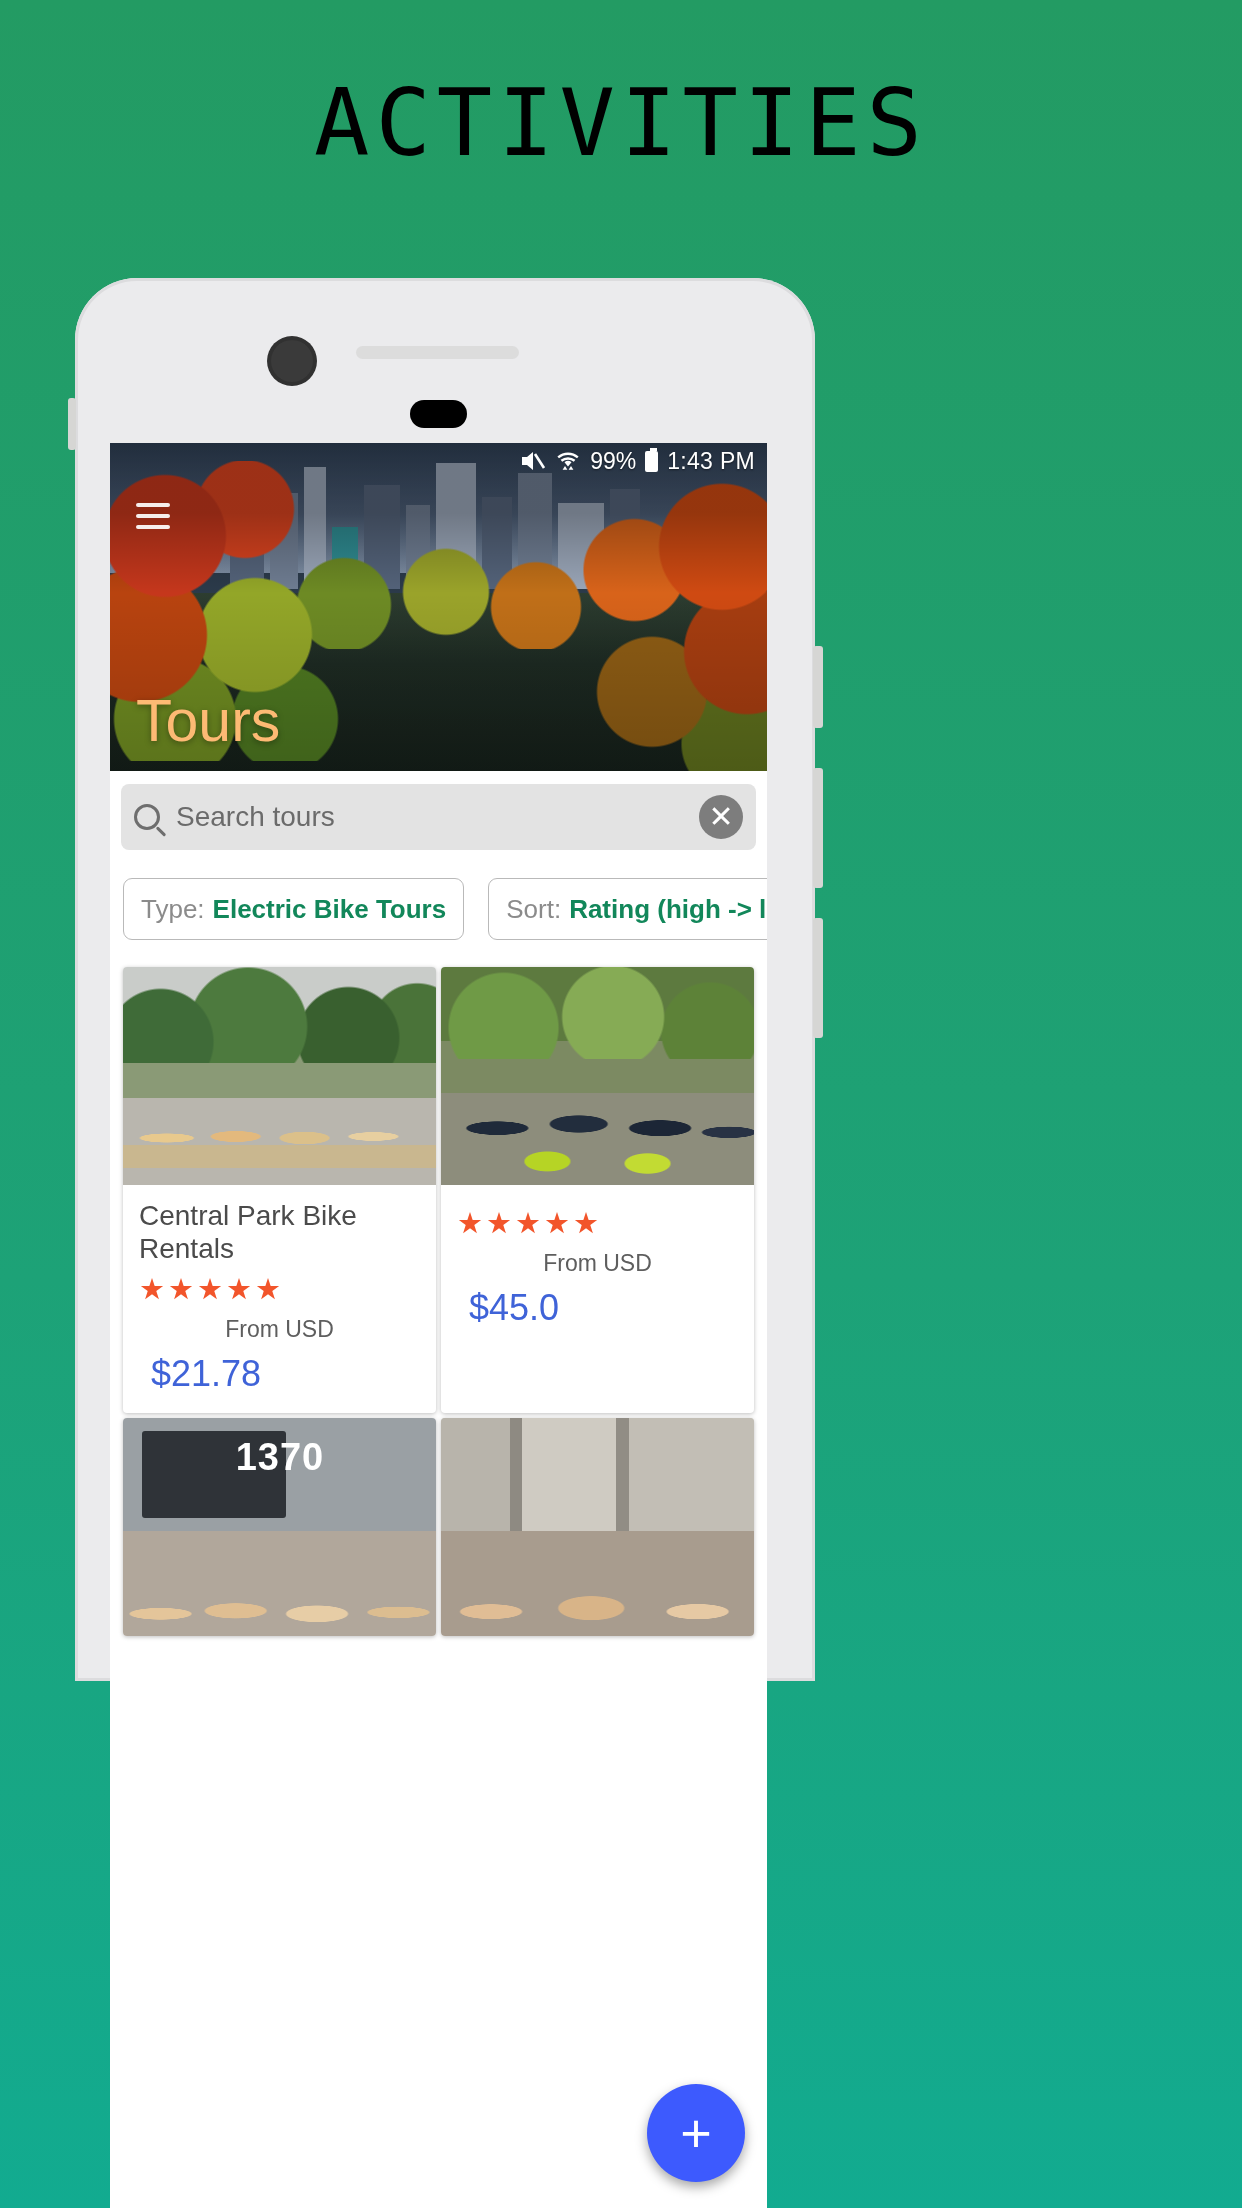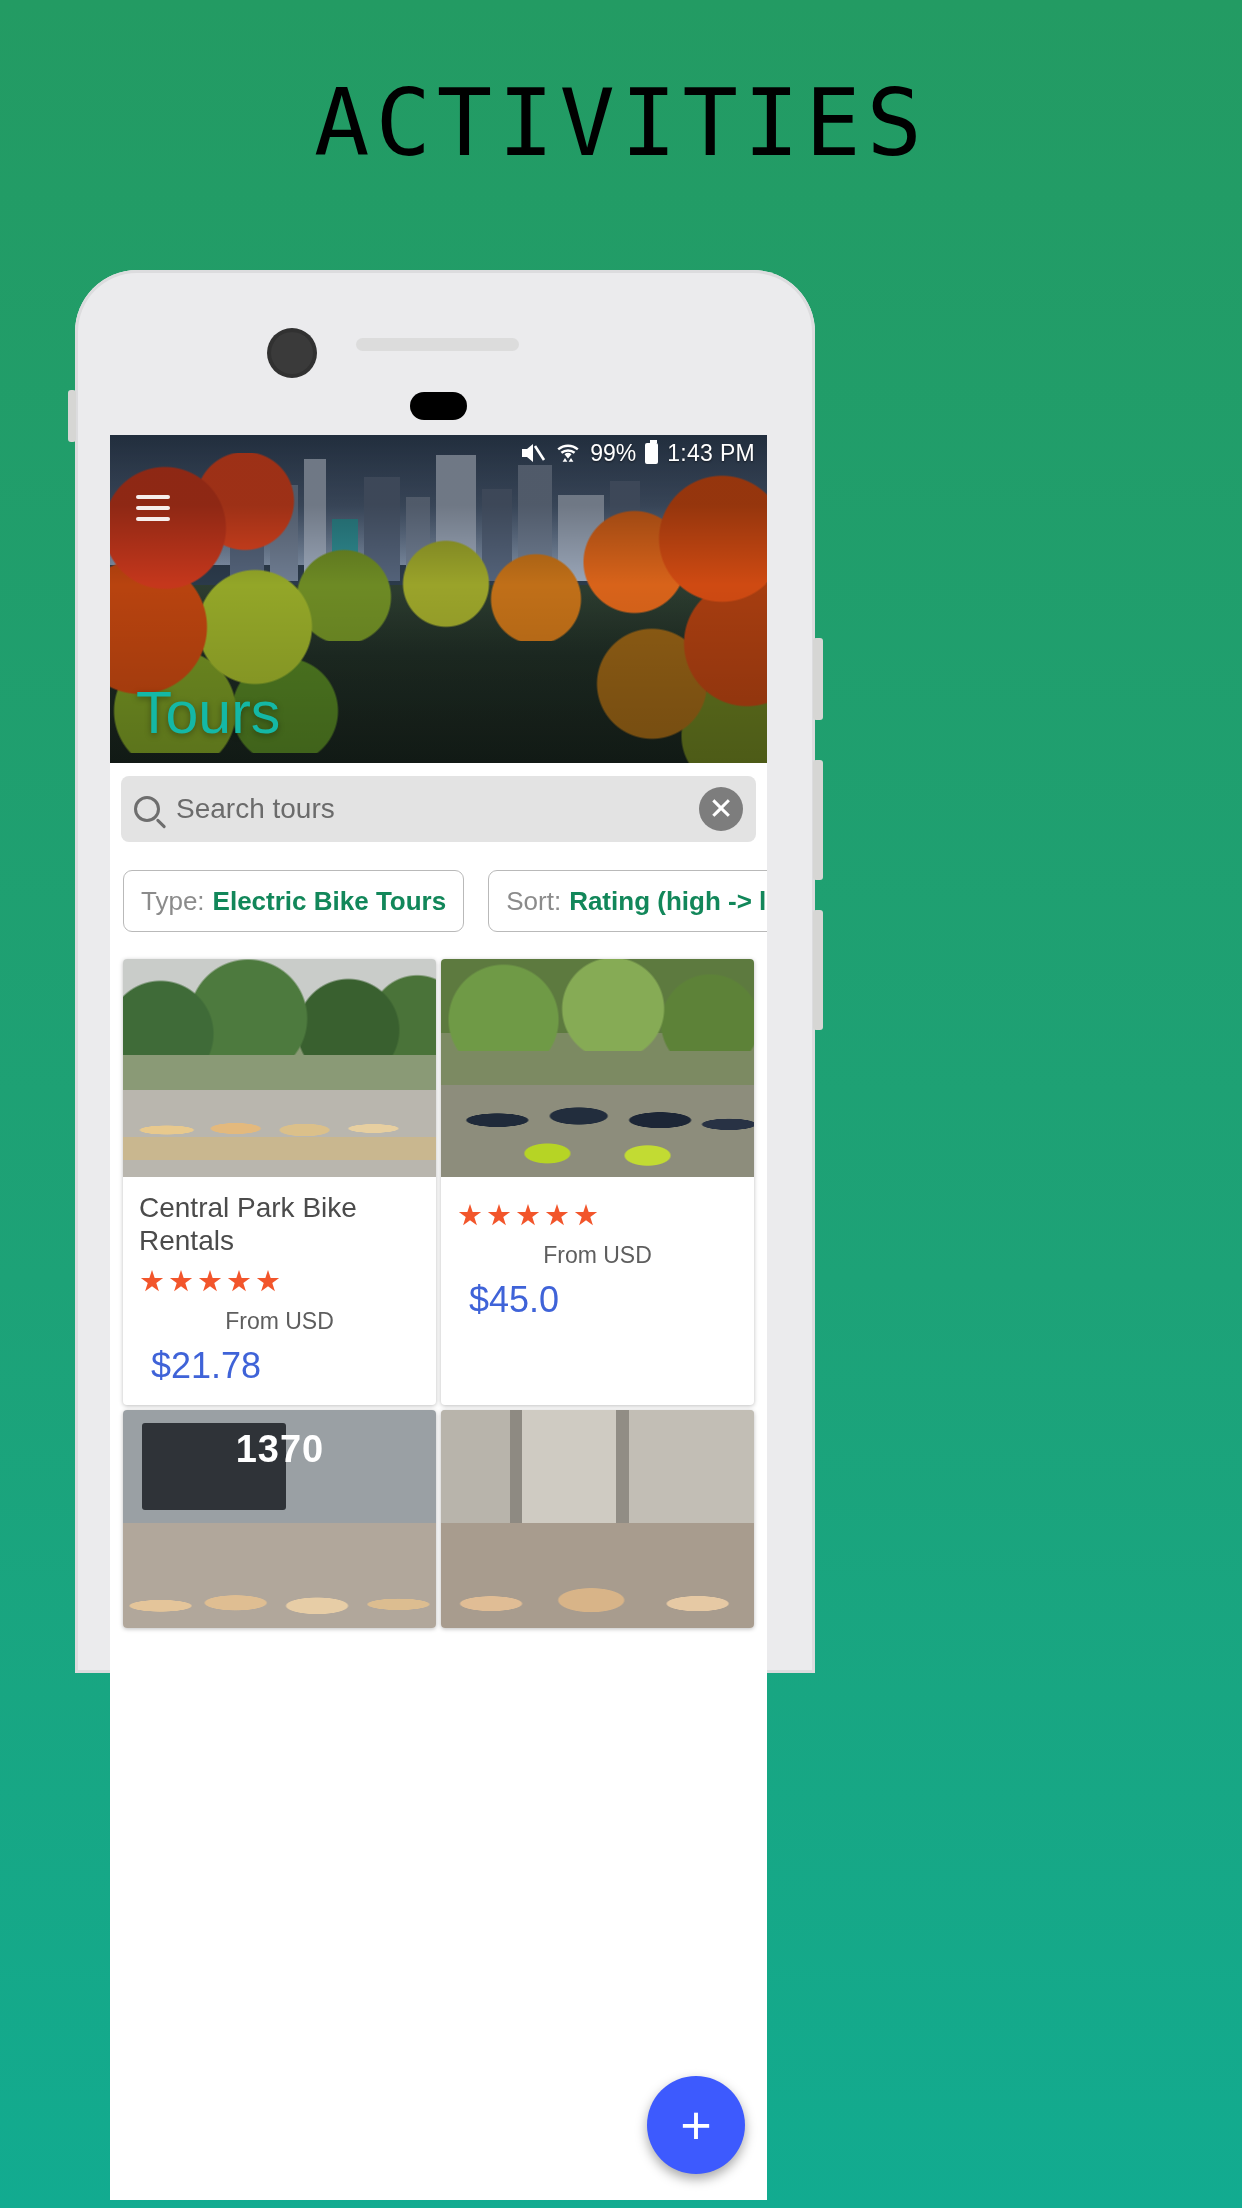--- a/index.html
+++ b/index.html
@@ -24,21 +24,21 @@
     font-size:92px;
     letter-spacing:6px;
     font-weight:400;
     line-height:1;
     white-space:nowrap;
   }
 
   
   .phone {
     position:absolute;
-    left:75px; top:270px;
+    left:75px; top:278px;
     width:740px; height:1403px;
   }
   .phone-body {
     position:absolute; inset:0;
     background:#ebebed;
     border-radius:62px 62px 0 0;
     box-shadow: 0 0 0 3px #dcdcde inset;
   }
   .phone-side-btn {
     position:absolute; background:#d6d6d4; border-radius:3px;
@@ -152,21 +152,21 @@
   
   .hamburger {
     position:absolute; left:26px; top:60px;
     width:34px; height:26px;
     display:flex; flex-direction:column; justify-content:space-between;
   }
   .hamburger span { display:block; height:4px; background:rgba(255,255,255,.92); border-radius:2px; }
 
   .hero-title {
     position:absolute; left:26px; bottom:20px;
-    color:#14b8a6; font-size:59px; font-weight:400; line-height:1;
+    color:#fdba74; font-size:59px; font-weight:400; line-height:1;
     text-shadow:0 2px 6px rgba(0,0,0,.35);
   }
 
   
   .search-wrap { padding:13px 11px 0 11px; background:#fff; }
   .search-bar {
     height:66px; border-radius:8px; background:#e3e3e3;
     display:flex; align-items:center; padding:10px 13px; gap:16px;
   }
   .search-icon {

